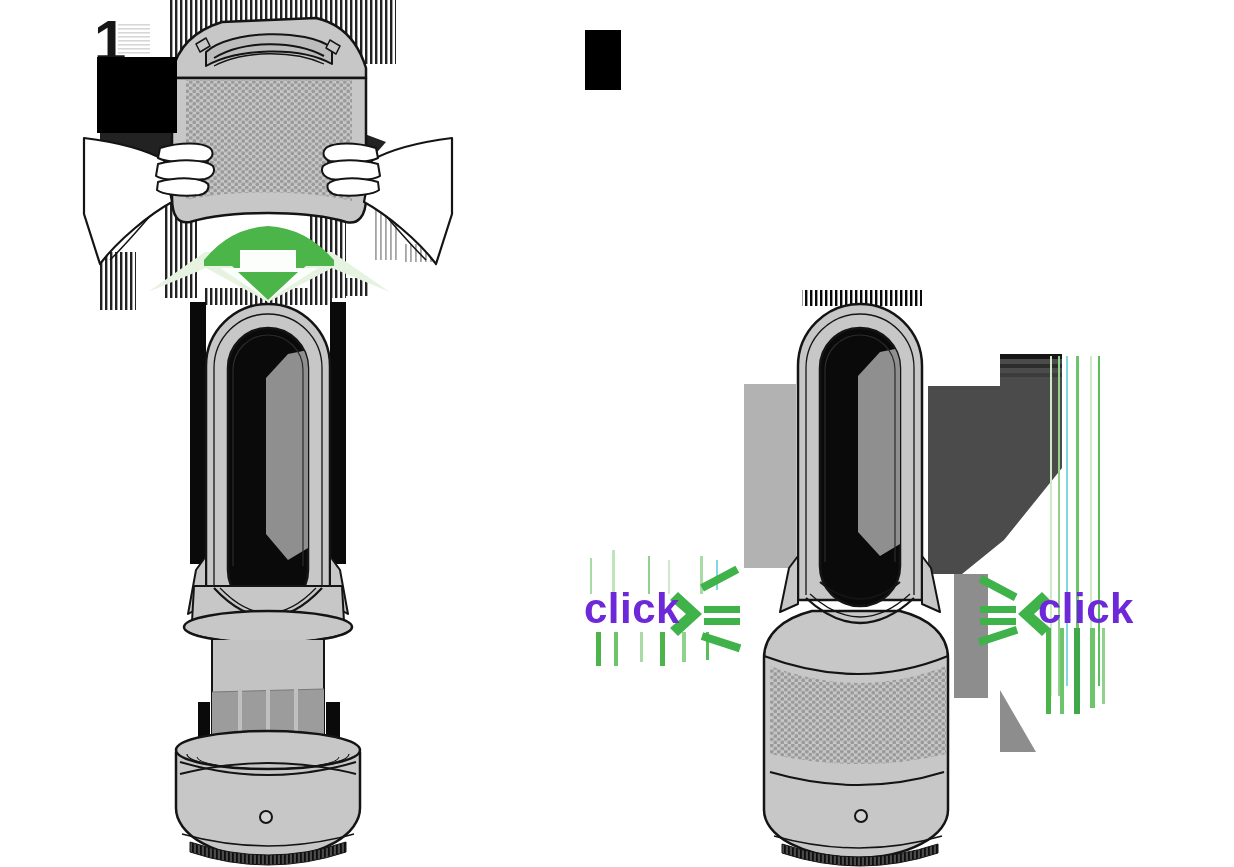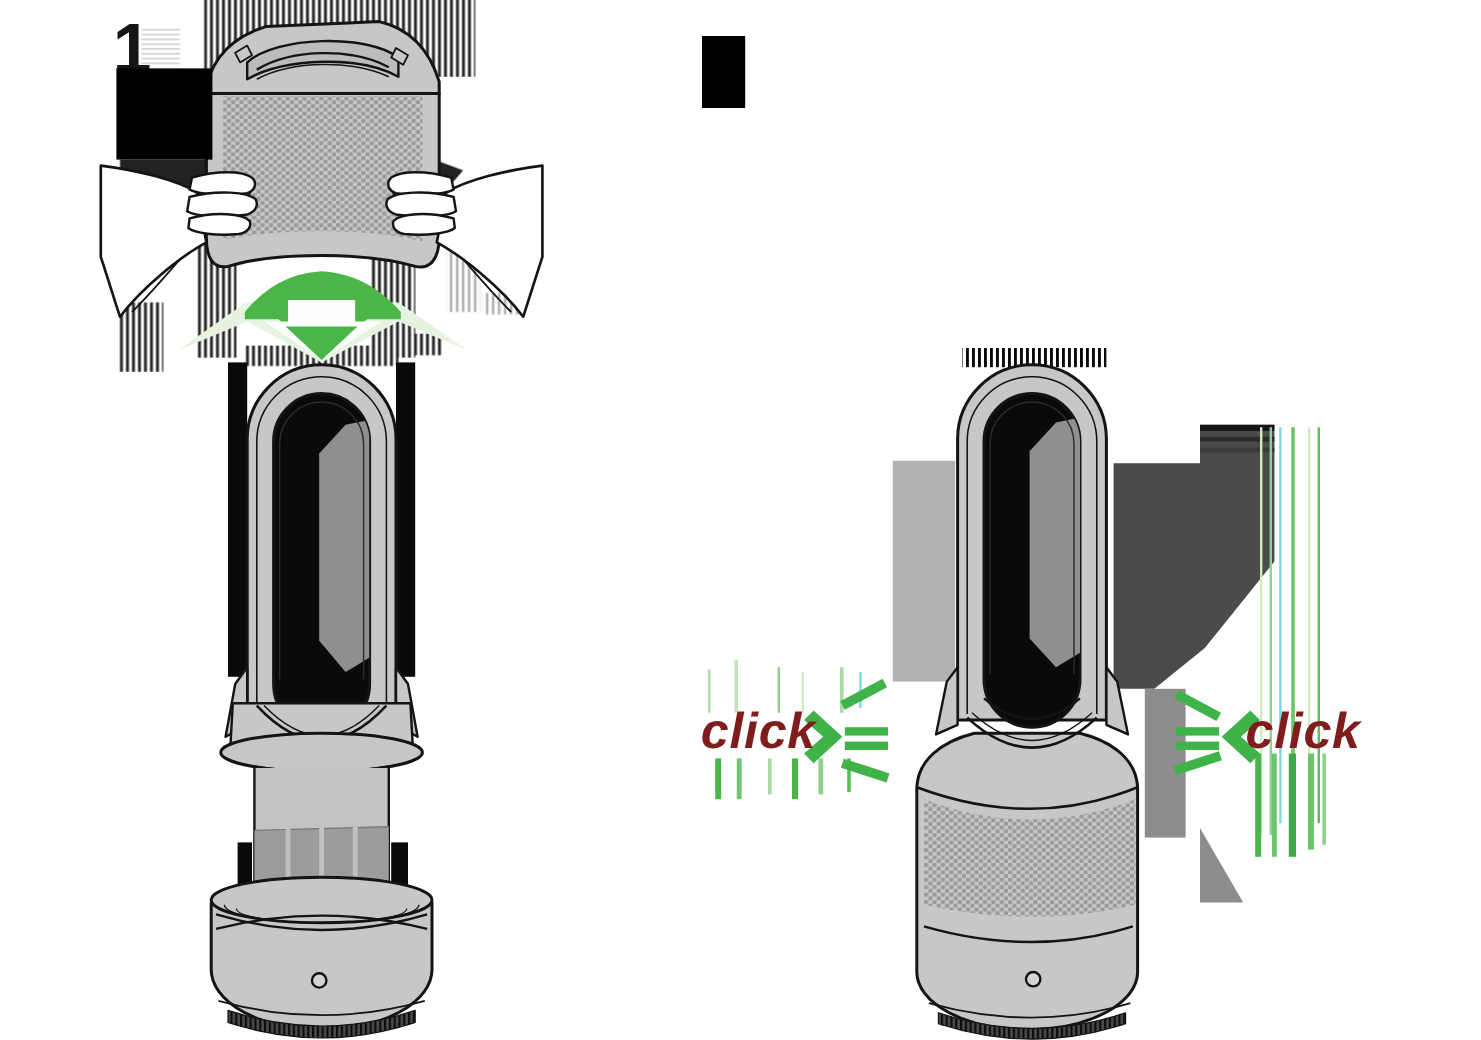--- a/index.html
+++ b/index.html
@@ -4,22 +4,22 @@
 <style>
   html,body{margin:0;padding:0;background:#ffffff;}
   .canvas{position:relative;width:1234px;height:867px;background:#ffffff;overflow:hidden;
           font-family:"Liberation Sans",sans-serif;}
   .canvas svg{position:absolute;left:0;top:0;}
   .step-number{position:absolute;font-weight:bold;color:#161616;line-height:1;}
   #step1-number{left:94px;top:12px;font-size:58px;}
   .black-box{position:absolute;background:#000000;}
   #step1-artifact{left:97px;top:57px;width:80px;height:76px;}
   #step2-marker{left:585px;top:30px;width:36px;height:60px;}
-  .click-label{position:absolute;top:588px;font-size:42px;font-weight:bold;color:#7f1d1d;
-               letter-spacing:.5px;line-height:1;font-style:italic;}
+  .click-label{position:absolute;top:588px;font-size:42px;font-weight:bold;color:#6d28d9;
+               letter-spacing:.5px;line-height:1;}
   #click-left{left:584px;}
   #click-right{left:1038px;}
 </style>
 </head>
 <body>
 
 <div class="canvas">
 
 <svg width="1234" height="867" viewBox="0 0 1234 867">
   <defs>

